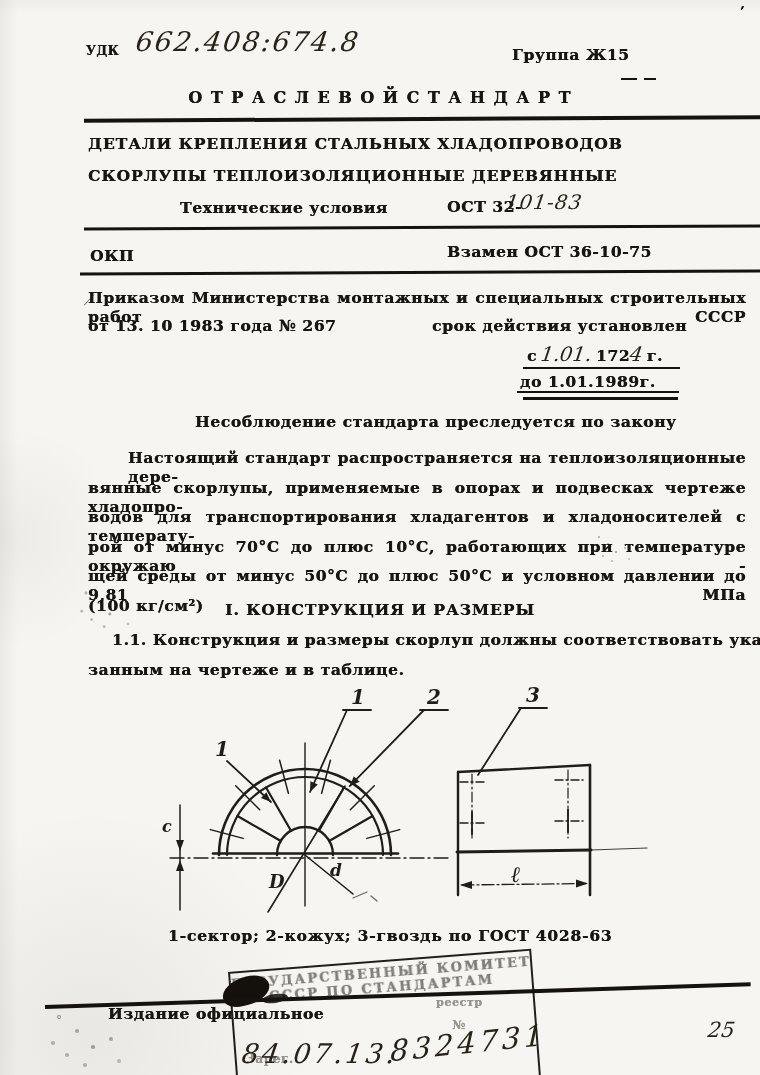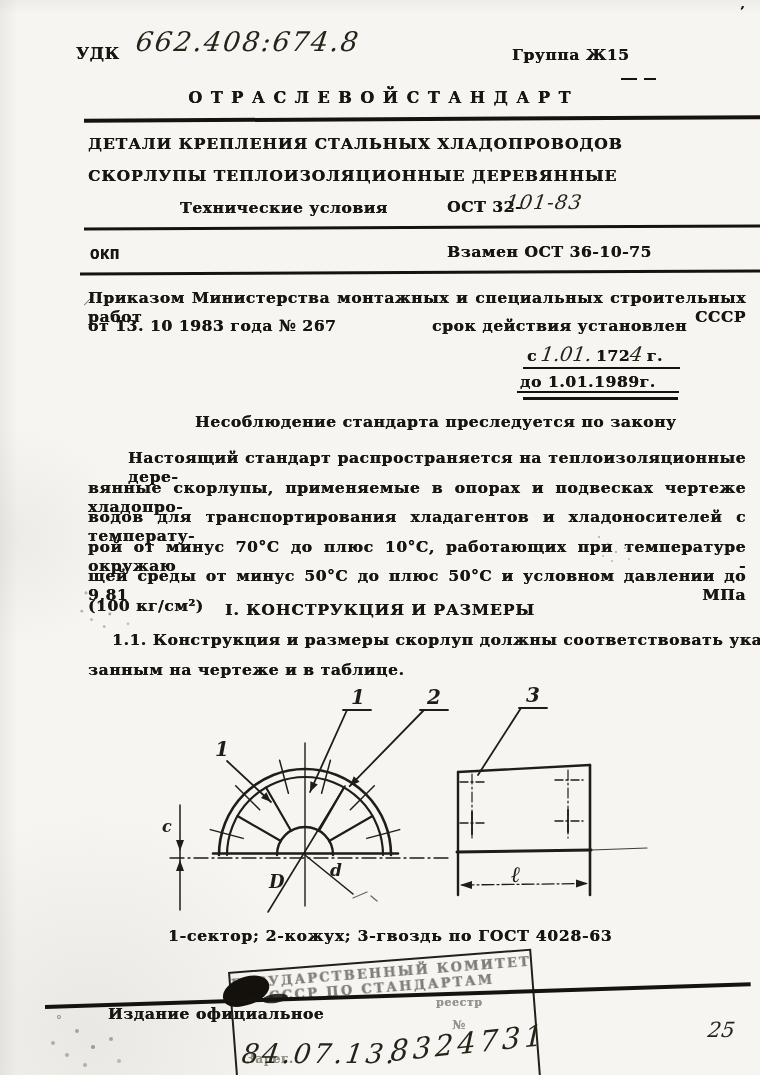--- a/index.html
+++ b/index.html
@@ -29,38 +29,38 @@
       34px 30px 0 1px rgba(40,36,30,.4), 8px 38px 0 1px rgba(40,36,30,.3),
       52px 22px 0 1px rgba(40,36,30,.35), 26px 48px 0 1px rgba(40,36,30,.3),
       60px 44px 0 1px rgba(40,36,30,.25), -6px 26px 0 1px rgba(40,36,30,.3);}
   svg text{font-family:"DejaVu Serif",serif;}
 </style>
 </head>
 <body>
 
 <div class="page">
 
-  <div class="abs tw" style="left:76px;top:44px;font-size:16px;">УДК</div>
+  <div class="abs tw" style="left:86px;top:44px;font-size:12px;">УДК</div>
   <div class="abs hand" style="left:136px;top:26px;font-size:27px;letter-spacing:2px;">662.408:674.8</div>
   <div class="abs tw" style="left:512px;top:45px;">Группа Ж15</div>
   <div class="abs" style="left:621px;top:78px;width:16px;border-top:2px solid #16130f;"></div>
   <div class="abs" style="left:644px;top:78px;width:12px;border-top:2px solid #16130f;"></div>
   <div class="abs tw" style="left:740px;top:4px;font-size:13px;">’</div>
 
   <div class="abs tw" style="left:0;right:0;top:88px;text-align:center;font-size:16px;letter-spacing:1.5px;">О Т Р А С Л Е В О Й    С Т А Н Д А Р Т</div>
   <div class="rule" style="left:84px;top:117px;width:676px;height:4px;transform:rotate(-.3deg);"></div>
 
   <div class="abs tw" style="left:88px;top:134px;letter-spacing:1px;">ДЕТАЛИ КРЕПЛЕНИЯ СТАЛЬНЫХ ХЛАДОПРОВОДОВ</div>
   <div class="abs tw" style="left:180px;top:198px;">Технические условия</div>
   <div class="abs tw" style="left:88px;top:166px;letter-spacing:1px;">СКОРЛУПЫ ТЕПЛОИЗОЛЯЦИОННЫЕ ДЕРЕВЯННЫЕ</div>
   <div class="abs tw" style="left:447px;top:197px;">ОСТ 32-</div>
   <div class="abs hand" style="left:506px;top:190px;font-size:20px;letter-spacing:1px;">101-83</div>
   <div class="rule" style="left:84px;top:226px;width:676px;height:2.5px;transform:rotate(-.25deg);"></div>
 
-  <div class="abs tw" style="left:90px;top:246px;font-family:Liberation Mono, monospace;">ОКП</div>
+  <div class="abs tw" style="left:90px;top:246px;">ОКП</div>
   <div class="abs tw" style="left:447px;top:242px;">Взамен ОСТ 36-10-75</div>
   <div class="rule" style="left:80px;top:271px;width:680px;height:2.5px;transform:rotate(-.25deg);"></div>
 
   <div class="abs tw jline" style="left:88px;top:288px;width:658px;white-space:normal;">Приказом Министерства монтажных и специальных строительных работ СССР</div>
   <div class="abs tw" style="left:88px;top:316px;">от 13. 10  1983 года  № 267</div>
   <div class="abs tw" style="left:432px;top:316px;text-align:center;">срок действия установлен</div>
 
   <div class="abs" style="left:527px;top:342px;display:flex;align-items:baseline;gap:4px;">
     <span class="tw">с</span>
     <span class="hand" style="font-size:20px;">1.01.</span>

